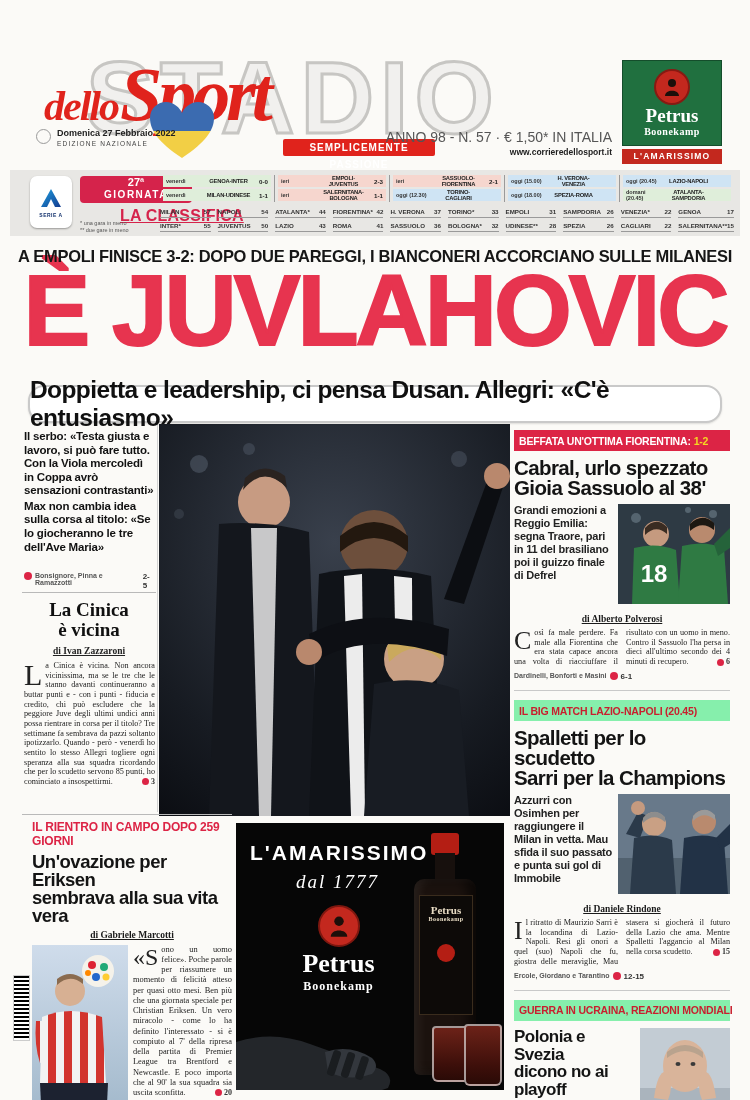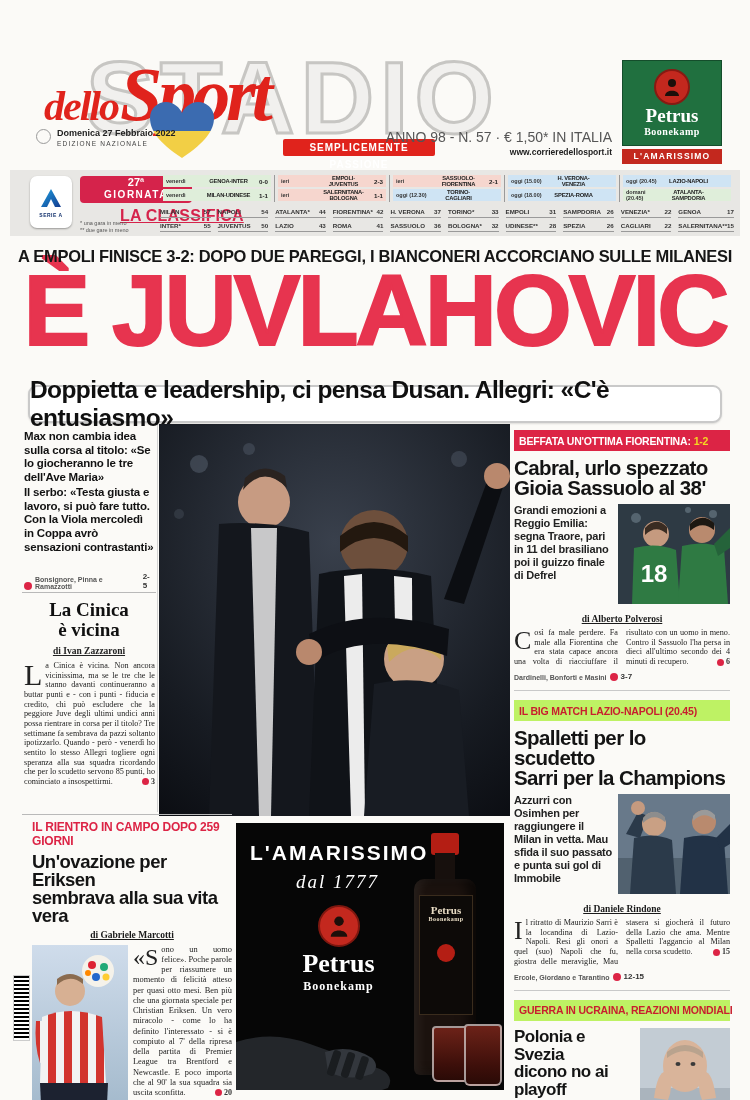--- a/index.html
+++ b/index.html
@@ -56,30 +56,30 @@
   .standings{position:absolute;left:150px;top:37px;right:6px;height:25px;display:flex;gap:7px;}
   .scol{flex:1;display:flex;flex-direction:column;justify-content:space-between;}
   .srow{display:flex;justify-content:space-between;border-bottom:1px solid #9a9a9a;
         font-size:6.2px;font-weight:700;color:#333;line-height:1.55;}
 
   
   .kicker{position:absolute;left:0;top:247px;width:100%;text-align:center;font-size:16.5px;font-weight:800;
           color:#161616;letter-spacing:-.3px;z-index:2;}
   .big-headline{position:absolute;left:0;top:254px;width:100%;text-align:center;color:#e7344f;font-size:100px;
                 font-weight:900;letter-spacing:-3px;line-height:1.12;-webkit-text-stroke:2px #e7344f;z-index:1;}
-  .subhead{position:absolute;left:28px;top:385px;width:690px;height:34px;border:2px solid #c9c9c9;border-radius:9px;
+  .subhead{position:absolute;left:28px;top:385px;width:690px;height:34px;border:2px solid #c9c9c9;border-radius:16px;
            background:#fff;display:flex;align-items:center;justify-content:center;font-size:24.5px;font-weight:800;
            color:#101010;letter-spacing:-.6px;box-shadow:0 1px 2px rgba(0,0,0,.12);z-index:2;}
 
   
   .vrule{position:absolute;left:157px;top:424px;height:388px;border-left:1px solid #d2d2d2;}
   .intro{position:absolute;left:24px;top:430px;width:130px;font-size:11.5px;font-weight:700;color:#121212;
          line-height:1.18;letter-spacing:-.2px;}
   .intro p{margin:0 0 2px 0;}
-  .credit{font-size:7px;font-weight:700;color:#555;display:flex;align-items:flex-end;gap:3px;}
+  .credit{font-size:7px;font-weight:700;color:#555;display:flex;align-items:flex-start;gap:3px;}
   .intro-credit{position:absolute;left:24px;top:572px;width:130px;}
   .bug{width:8px;height:8px;border-radius:50%;background:#dc2445;display:inline-block;flex:none;}
   .pages{color:#333;font-size:8px;font-weight:800;}
   .hr-left{position:absolute;left:22px;top:592px;width:134px;border-top:1px solid #b9b9b9;}
   .zaz-title{position:absolute;left:22px;top:600px;width:134px;text-align:center;font-family:"Liberation Serif",serif;
              font-size:19px;font-weight:700;color:#101010;line-height:1.06;white-space:pre-line;}
   .zaz-byline{position:absolute;left:22px;top:646px;width:134px;text-align:center;font-family:"Liberation Serif",serif;
               font-size:9.5px;font-weight:700;text-decoration:underline;color:#222;}
   .zaz-body{position:absolute;left:24px;top:661px;width:131px;font-family:"Liberation Serif",serif;font-size:8.2px;
             line-height:1.18;text-align:justify;color:#222;}
@@ -87,21 +87,21 @@
   .endmark{float:right;display:inline-flex;align-items:center;gap:2px;}
   .endmark .bug{width:7px;height:7px;}
 
   .main-photo{position:absolute;left:159px;top:424px;width:351px;height:392px;overflow:hidden;background:#0b0d11;}
 
   
   .rightcol{position:absolute;left:514px;top:430px;width:216px;}
   .story-kicker{height:21px;background:#dc2445;color:#fff;font-size:10.5px;font-weight:800;display:flex;
                 align-items:center;padding:0 5px;letter-spacing:-.2px;white-space:nowrap;}
   .story-kicker .score{color:#f5d722;margin-left:3px;}
-  .story-kicker.yellow{background:#bef264;color:#c81f2e;}
+  .story-kicker.yellow{background:#86efac;color:#c81f2e;}
   .story-headline{font-size:20.5px;font-weight:800;color:#141414;line-height:.97;letter-spacing:-.6px;
                   margin:7px 0 6px;white-space:pre-line;}
   .leadrow{display:flex;gap:5px;}
   .lead-text{flex:1;font-size:11px;font-weight:700;line-height:1.18;color:#222;letter-spacing:-.2px;}
   .sphoto{width:112px;height:104px;flex:none;overflow:hidden;}
   .story-byline{text-align:center;font-family:"Liberation Serif",serif;font-weight:700;font-size:9.5px;
                 text-decoration:underline;margin:6px 0 4px;color:#1a1a1a;}
   .story-body{font-family:"Liberation Serif",serif;font-size:8.2px;line-height:1.2;text-align:justify;
               column-count:2;column-gap:8px;color:#222;}
   .story-body .dropcap{font-size:26px;line-height:21px;}
@@ -388,22 +388,22 @@
       </div>
     </div>
   </div>
 
   <div class="kicker">A EMPOLI FINISCE 3-2: DOPO DUE PAREGGI, I BIANCONERI ACCORCIANO SULLE MILANESI</div>
   <div class="big-headline">È JUVLAHOVIC</div>
   <div class="subhead">Doppietta e leadership, ci pensa Dusan. Allegri: «C'è entusiasmo»</div>
 
   <div class="vrule"></div>
   <div class="intro">
+    <p>Il serbo: «Testa giusta e lavoro, si può fare tutto. Con la Viola mercoledì in Coppa avrò sensazioni contrastanti»</p>
     <p>Max non cambia idea sulla corsa al titolo: «Se lo giocheranno le tre dell'Ave Maria»</p>
-    <p>Il serbo: «Testa giusta e lavoro, si può fare tutto. Con la Viola mercoledì in Coppa avrò sensazioni contrastanti»</p>
   </div>
   <div class="credit intro-credit">
     <span class="bug"></span>
     <span>Bonsignore, Pinna e Ramazzotti</span>
     <span class="pages">2-5</span>
   </div>
   <div class="hr-left"></div>
   <div class="zaz-title pre">La Cinica
 è vicina</div>
   <div class="zaz-byline">di Ivan Zazzaroni</div>
@@ -486,21 +486,21 @@
       <div class="story-body">
         <span class="dropcap">C</span><span>osì fa male perdere. Fa male alla Fiorentina che era stata capace ancora una volta di riacciuffare il risultato con un uomo in meno. Contro il Sassuolo l'ha persa in dieci all'ultimo secondo dei 4 minuti di recupero.</span>
         <span class="endmark">
             <span class="bug"></span>
             <span class="pages">6</span>
           </span>
       </div>
       <div class="credit story-credit">
         <span>Dardinelli, Bonforti e Masini</span>
         <span class="bug"></span>
-        <span class="pages">3-7</span>
+        <span class="pages">6-1</span>
       </div>
       <div class="divider"></div>
     </div>
 
     <div>
       <div class="story-kicker yellow">
         <span>IL BIG MATCH LAZIO-NAPOLI (20.45)</span>
       </div>
       <div class="story-headline">Spalletti per lo scudetto
 Sarri per la Champions</div>

